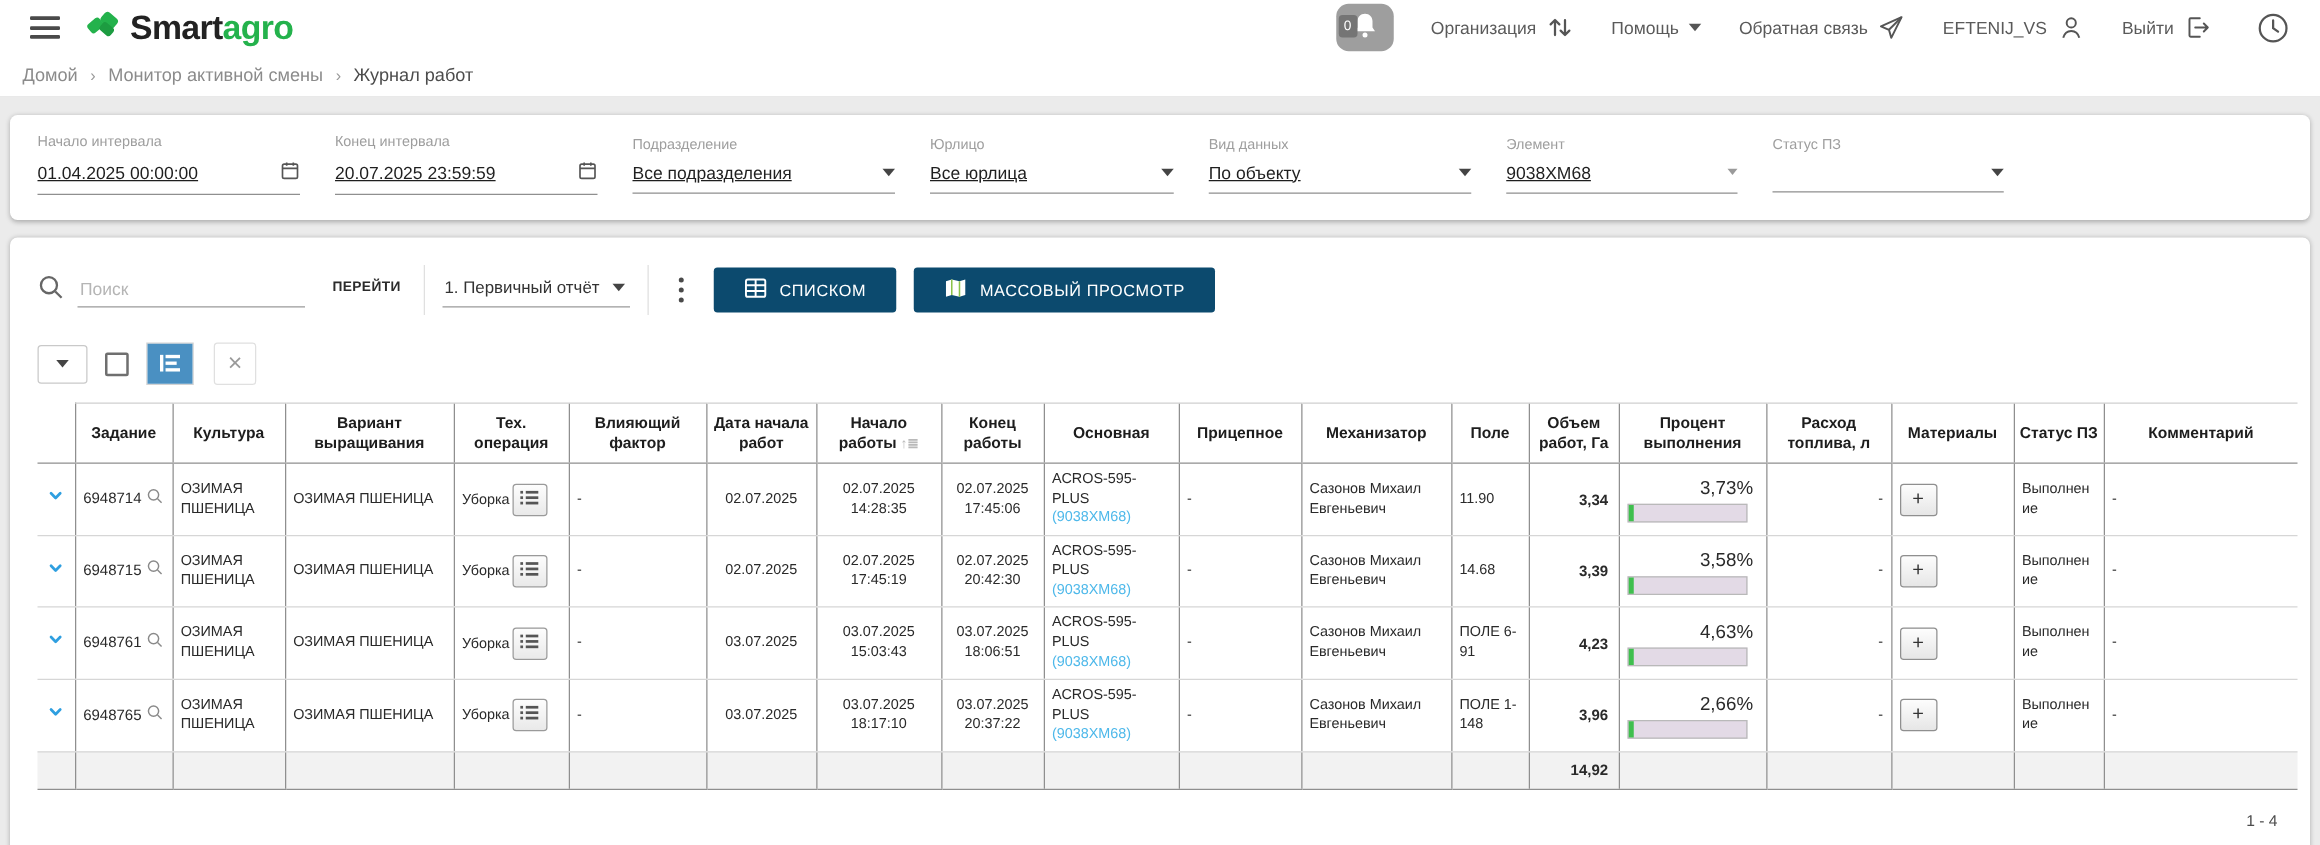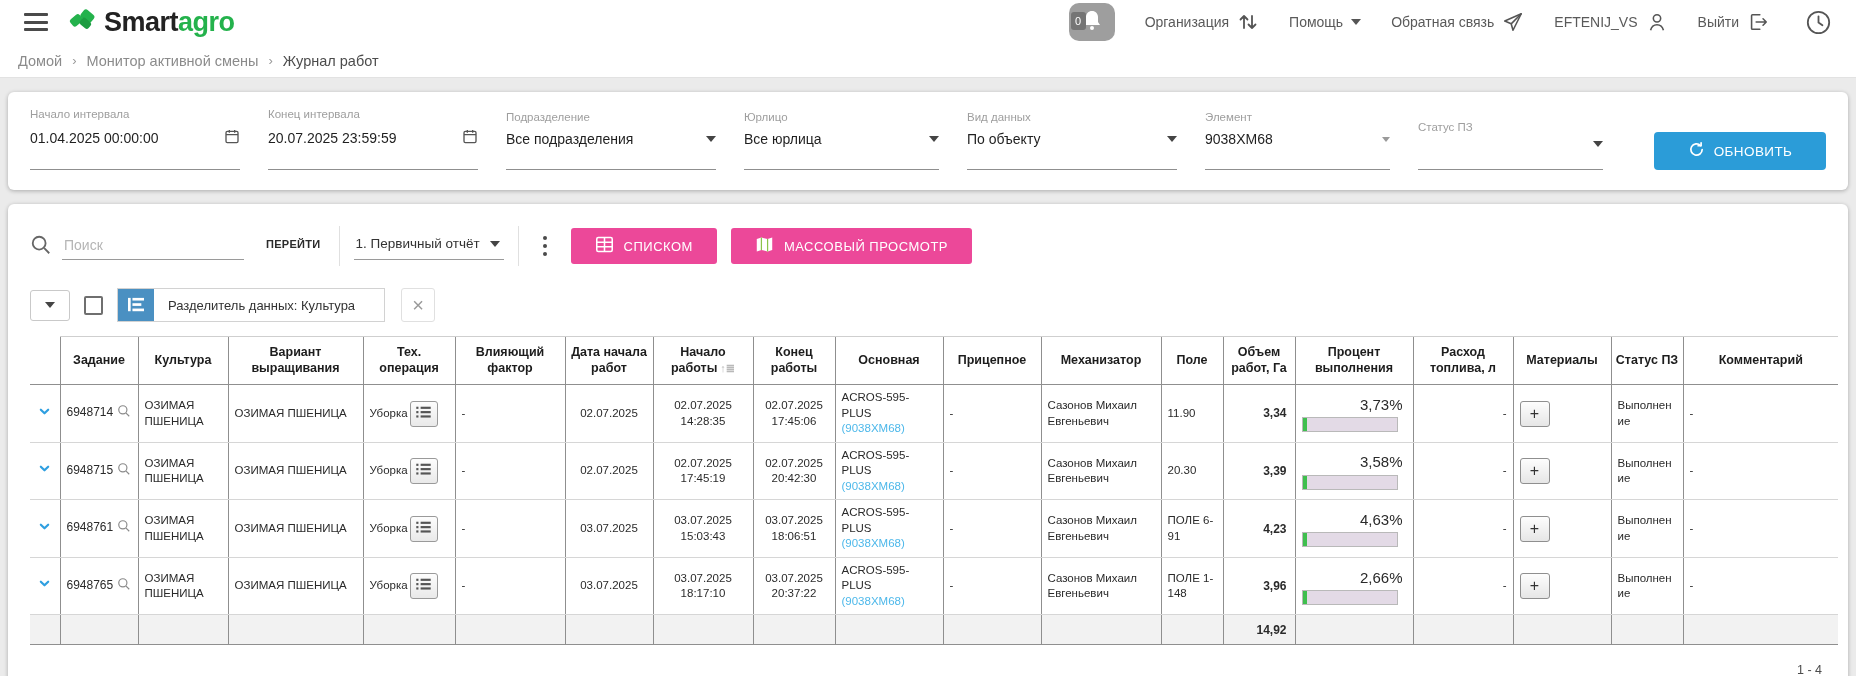--- a/index.html
+++ b/index.html
@@ -25,41 +25,41 @@
   
   .crumbs { height:34px; background:#fff; display:flex; align-items:center; padding:0 18px; gap:10px; font-size:14.5px; border-bottom:1px solid #e2e2e2; }
   .crumb { color:#8b8b8b; cursor:pointer; }
   .crumb-sep { color:#9a9a9a; font-size:13px; }
   .crumb-active { color:#4c4c4c; }
 
   
   .card { background:#fff; border-radius:6px; margin:14px 8px 0 8px; box-shadow:0 1px 4px rgba(0,0,0,.28); }
 
   
-  .filters { display:flex; align-items:flex-end; padding:16px 22px 20px 22px; gap:28px; }
+  .filters { display:flex; align-items:center; padding:16px 22px 20px 22px; gap:28px; }
   .field { display:flex; flex-direction:column; }
   .f-label { font-size:11.5px; color:#9e9e9e; margin-bottom:8px; }
-  .f-value { display:flex; align-items:center; justify-content:space-between; border-bottom:1px solid #8f8f8f; padding-bottom:22px; font-size:14px; color:#1f1f1f; min-height:24px; cursor:pointer; }
+  .f-value { display:flex; align-items:center; justify-content:space-between; border-bottom:1px solid #8f8f8f; padding-bottom:8px; font-size:14px; color:#1f1f1f; min-height:24px; cursor:pointer;text-decoration:underline; }
   .w210 { width:210px; } .w195 { width:195px; } .w185 { width:185px; }
   .caret-sm { display:inline-block; width:0; height:0; border-left:5px solid transparent; border-right:5px solid transparent; border-top:6px solid #444; }
   .caret-lite { border-top-color:#9a9a9a; border-left-width:4px; border-right-width:4px; border-top-width:5px; }
   .refresh-btn { margin-left:auto; margin-top:10px; width:172px; height:38px; background:#2b9cd8; border:none; border-radius:4px; color:#fff; font-size:13.5px; font-family:inherit; letter-spacing:.4px; display:flex; align-items:center; justify-content:center; gap:9px; cursor:pointer; }
 
   
   .main-card { padding-bottom:4px; }
   .toolbar { display:flex; align-items:center; padding:22px 22px 6px 22px; }
   .search-box { display:flex; align-items:flex-end; gap:10px; }
   .search-input { border:none; border-bottom:1px solid #9a9a9a; width:182px; font-size:14px; padding:4px 2px 6px 2px; color:#333; outline:none; font-family:inherit; }
   .search-input::placeholder { color:#b5b5b5; }
   .go-btn { background:none; border:none; font-weight:bold; font-size:11px; font-family:inherit; color:#2b2b2b; margin:0 4px 4px 22px; cursor:pointer; letter-spacing:.3px; }
   .tb-sep { width:1px; height:40px; background:#e0e0e0; margin:0 14px; }
   .report-select { display:flex; align-items:center; gap:10px; border-bottom:1px solid #9a9a9a; padding:4px 2px 8px 2px; font-size:13.5px; cursor:pointer; min-width:150px; }
   .kebab { display:flex; flex-direction:column; gap:4px; padding:6px 10px; cursor:pointer; }
   .kebab i { width:4px; height:4px; background:#4a4a4a; border-radius:50%; }
-  .green-btn { height:36px; background:#ec4899; border:none; border-radius:3px; color:#fff; font-size:13px; font-family:inherit; letter-spacing:.5px; display:flex; align-items:center; gap:10px; padding:0 24px; cursor:pointer; margin-left:14px; }
+  .green-btn { height:36px; background:#0c4a6e; border:none; border-radius:3px; color:#fff; font-size:13px; font-family:inherit; letter-spacing:.5px; display:flex; align-items:center; gap:10px; padding:0 24px; cursor:pointer; margin-left:14px; }
 
   
   .group-row { display:flex; align-items:center; padding:16px 22px 12px 22px; gap:14px; }
   .mini-dd { width:40px; height:31px; border:1px solid #c9c9c9; border-radius:3px; background:#fff; display:flex; align-items:center; justify-content:center; cursor:pointer; }
   .chkbox { width:19px; height:19px; border:2px solid #6f6f6f; border-radius:2px; background:#fff; cursor:pointer; }
   .chip { display:flex; align-items:stretch; border:1px solid #d2d2d2; height:34px; cursor:grab; }
   .chip-icon { width:36px; background:#4a90c2; display:flex; align-items:center; justify-content:center; }
   .chip-label { display:flex; align-items:center; padding:0 14px; font-size:13px; color:#333; min-width:230px; }
   .chip-close { width:34px; height:34px; border:1px solid #e0e0e0; border-radius:3px; background:#fff; color:#9a9a9a; font-size:20px; line-height:1; cursor:pointer; margin-left:2px; }
 
@@ -231,27 +231,20 @@
       <span class="caret-sm caret-lite"></span>
     </div>
   </div>
   <div class="field w185">
     <span class="f-label">Статус ПЗ</span>
     <div class="f-value">
       <span></span>
       <span class="caret-sm"></span>
     </div>
   </div>
-  <button class="refresh-btn">
-    <span><svg width="17" height="17" viewBox="0 0 24 24" fill="none" stroke="#fff" stroke-width="2.4" stroke-linecap="round">
-          <path d="M20 12a8 8 0 1 1-2.3-5.6"></path>
-          <path d="M18.5 2.5v4.2h-4.2" stroke-linejoin="round"></path>
-        </svg></span>
-    <span>ОБНОВИТЬ</span>
-  </button>
 </div>
 
 <div class="card main-card">
 
   <div class="toolbar">
     <div class="search-box">
       <span><svg width="22" height="22" viewBox="0 0 24 24" fill="none" stroke="#666" stroke-width="2">
             <circle cx="10" cy="10" r="7"></circle>
             <path d="M15.5 15.5L21 21"></path>
           </svg></span>
@@ -292,21 +285,20 @@
     <div class="chkbox"></div>
     <div class="chip">
       <span class="chip-icon">
           <svg width="18" height="16" viewBox="0 0 20 18" fill="#fff">
             <rect x="6" y="1" width="13" height="3"></rect>
             <rect x="6" y="7" width="10" height="3"></rect>
             <rect x="6" y="13" width="13" height="3"></rect>
             <rect x="1" y="1" width="3" height="15"></rect>
           </svg>
         </span>
-      <span class="chip-label">Разделитель данных: Культура</span>
     </div>
     <button class="chip-close"><span>×</span></button>
   </div>
 
   <div class="grid-wrap">
     <table>
       <colgroup>
         <col style="width:30px">
           <col style="width:78px">
           <col style="width:90px">
@@ -411,21 +403,21 @@
                   </svg></span></button></td>
     <td>-</td>
     <td class="ctr">02.07.2025</td>
     <td class="ctr pre">02.07.2025
 17:45:19</td>
     <td class="ctr pre">02.07.2025
 20:42:30</td>
     <td><div>ACROS-595-PLUS</div><a class="lnk">(9038ХМ68)</a></td>
     <td>-</td>
     <td>Сазонов Михаил Евгеньевич</td>
-    <td>20.30</td>
+    <td>14.68</td>
     <td class="vol">3,39</td>
     <td>
               <div class="pct-l">3,58%</div>
               <div class="pct-bar">
                 <div class="pct-fill" style="width:3.58%"></div>
               </div>
             </td>
     <td class="rt">-</td>
     <td><button class="plus-btn"><span>+</span></button></td>
     <td>Выполнение</td>

